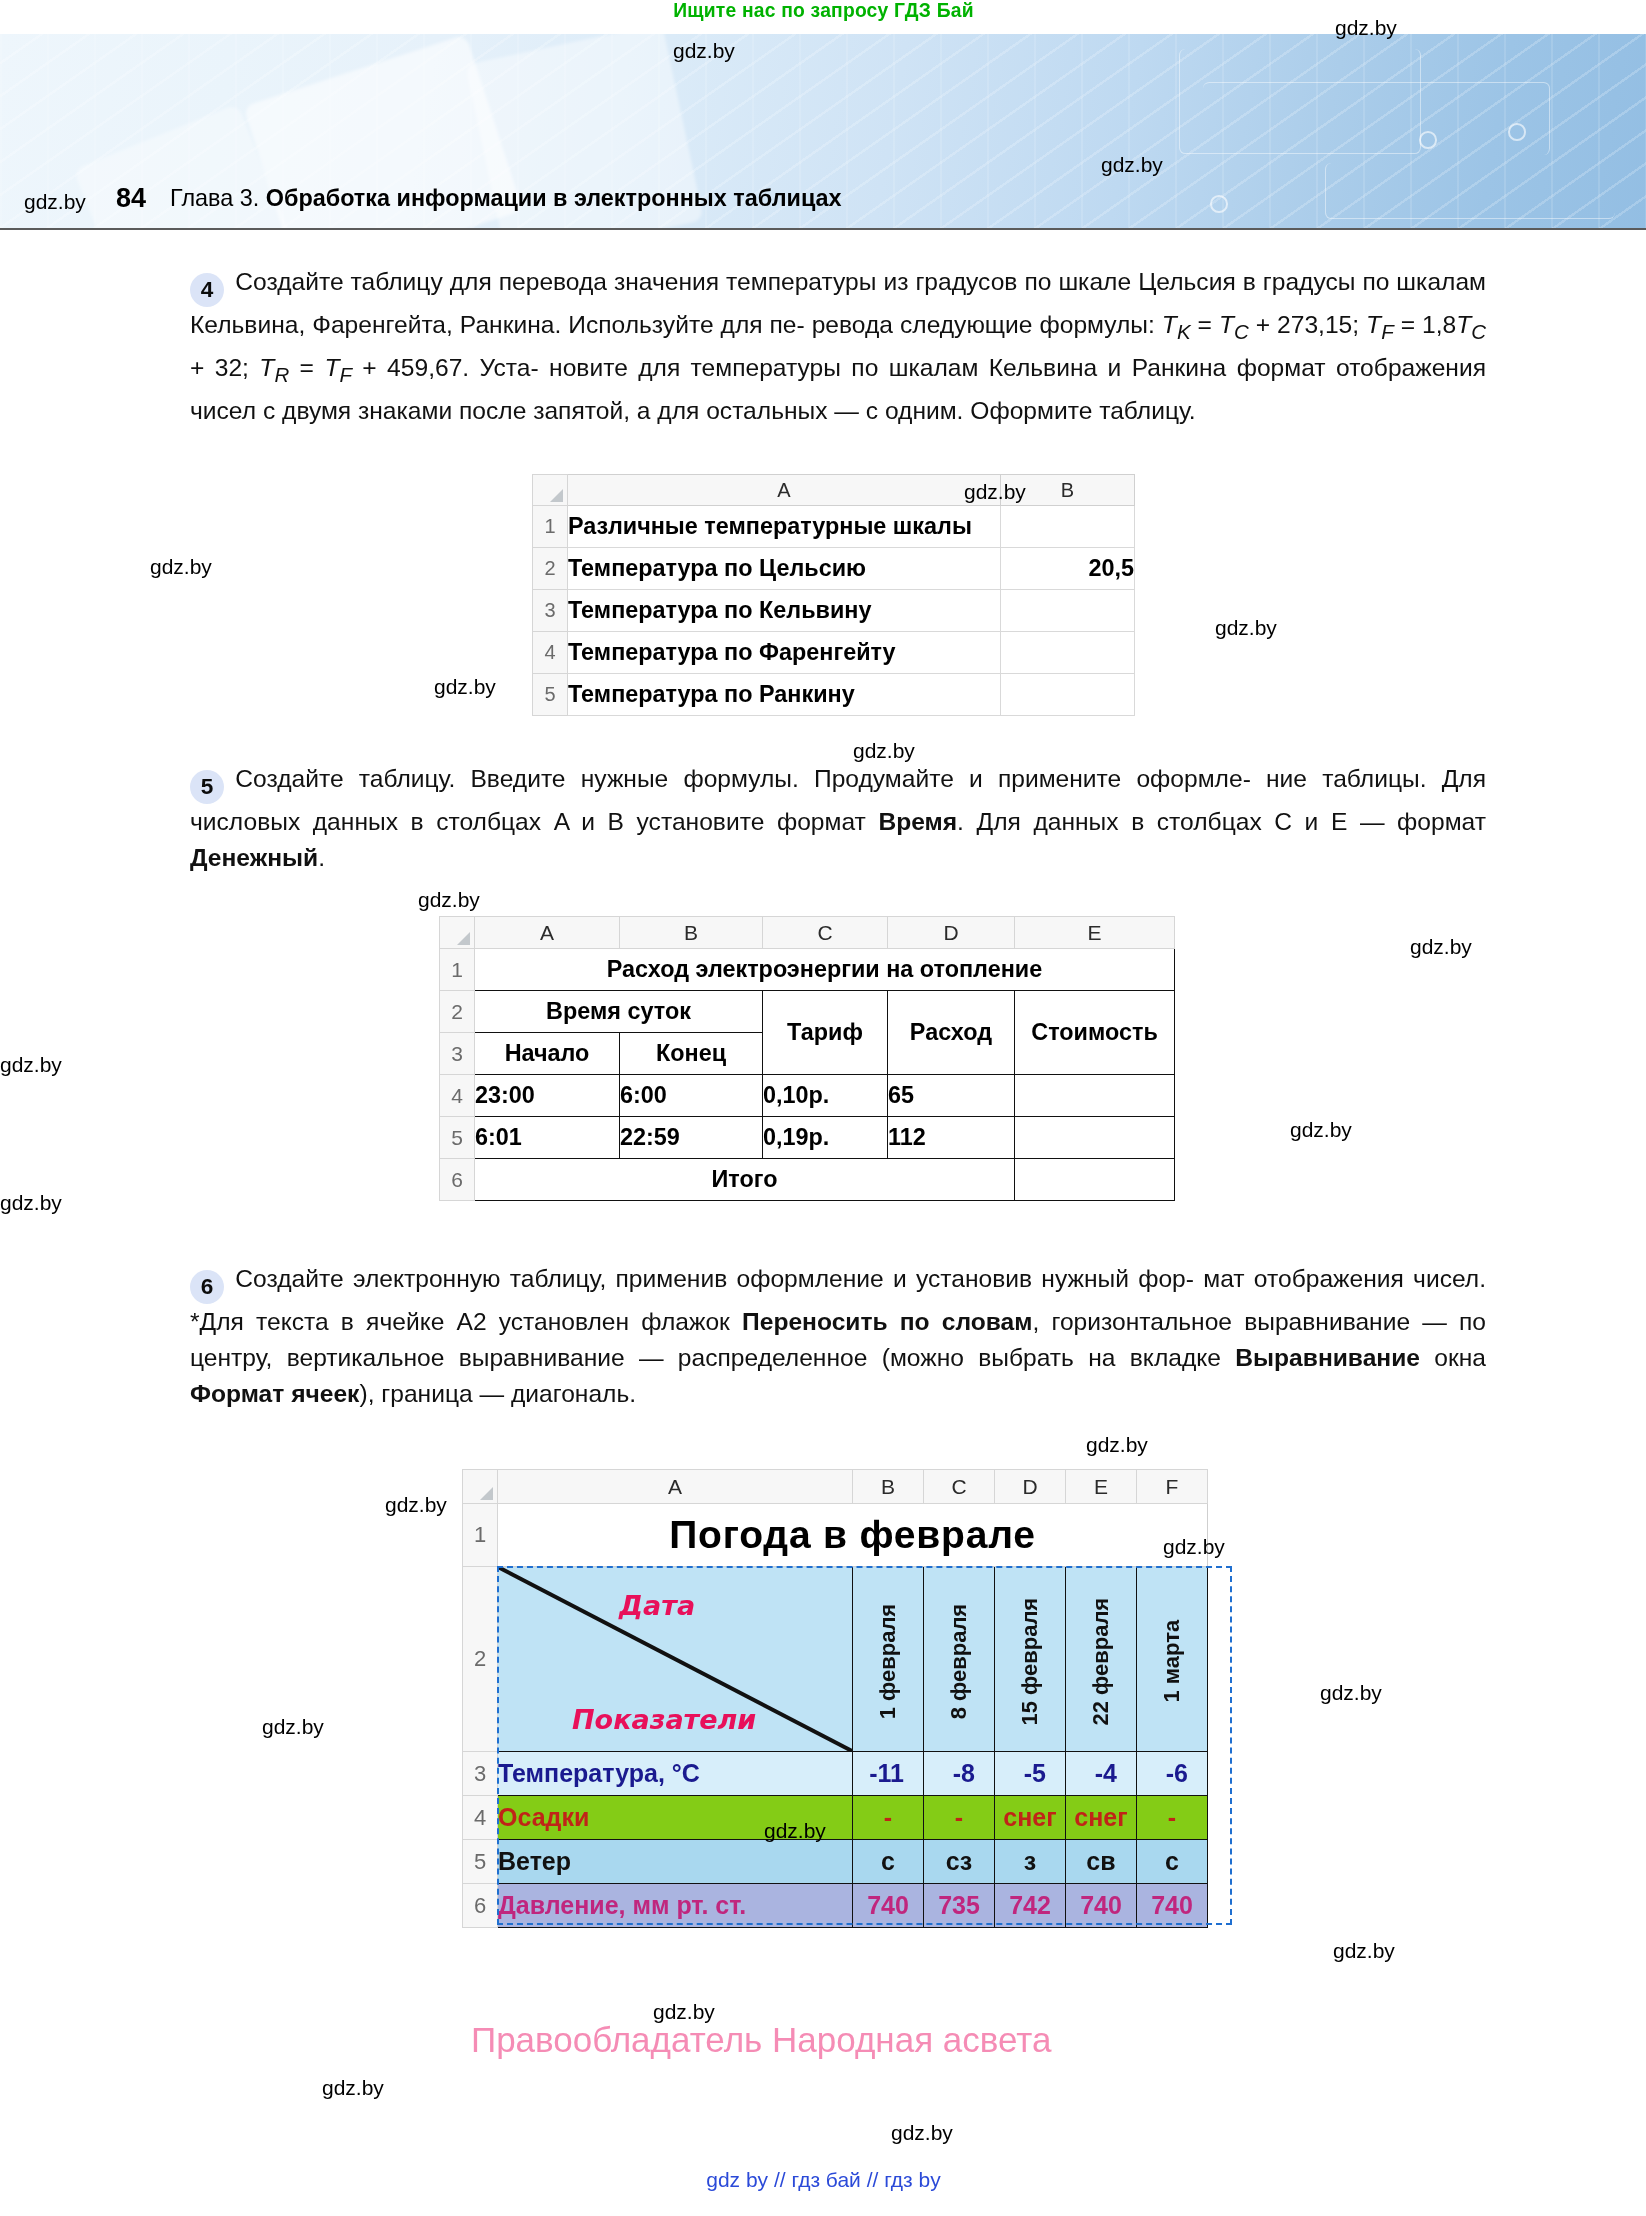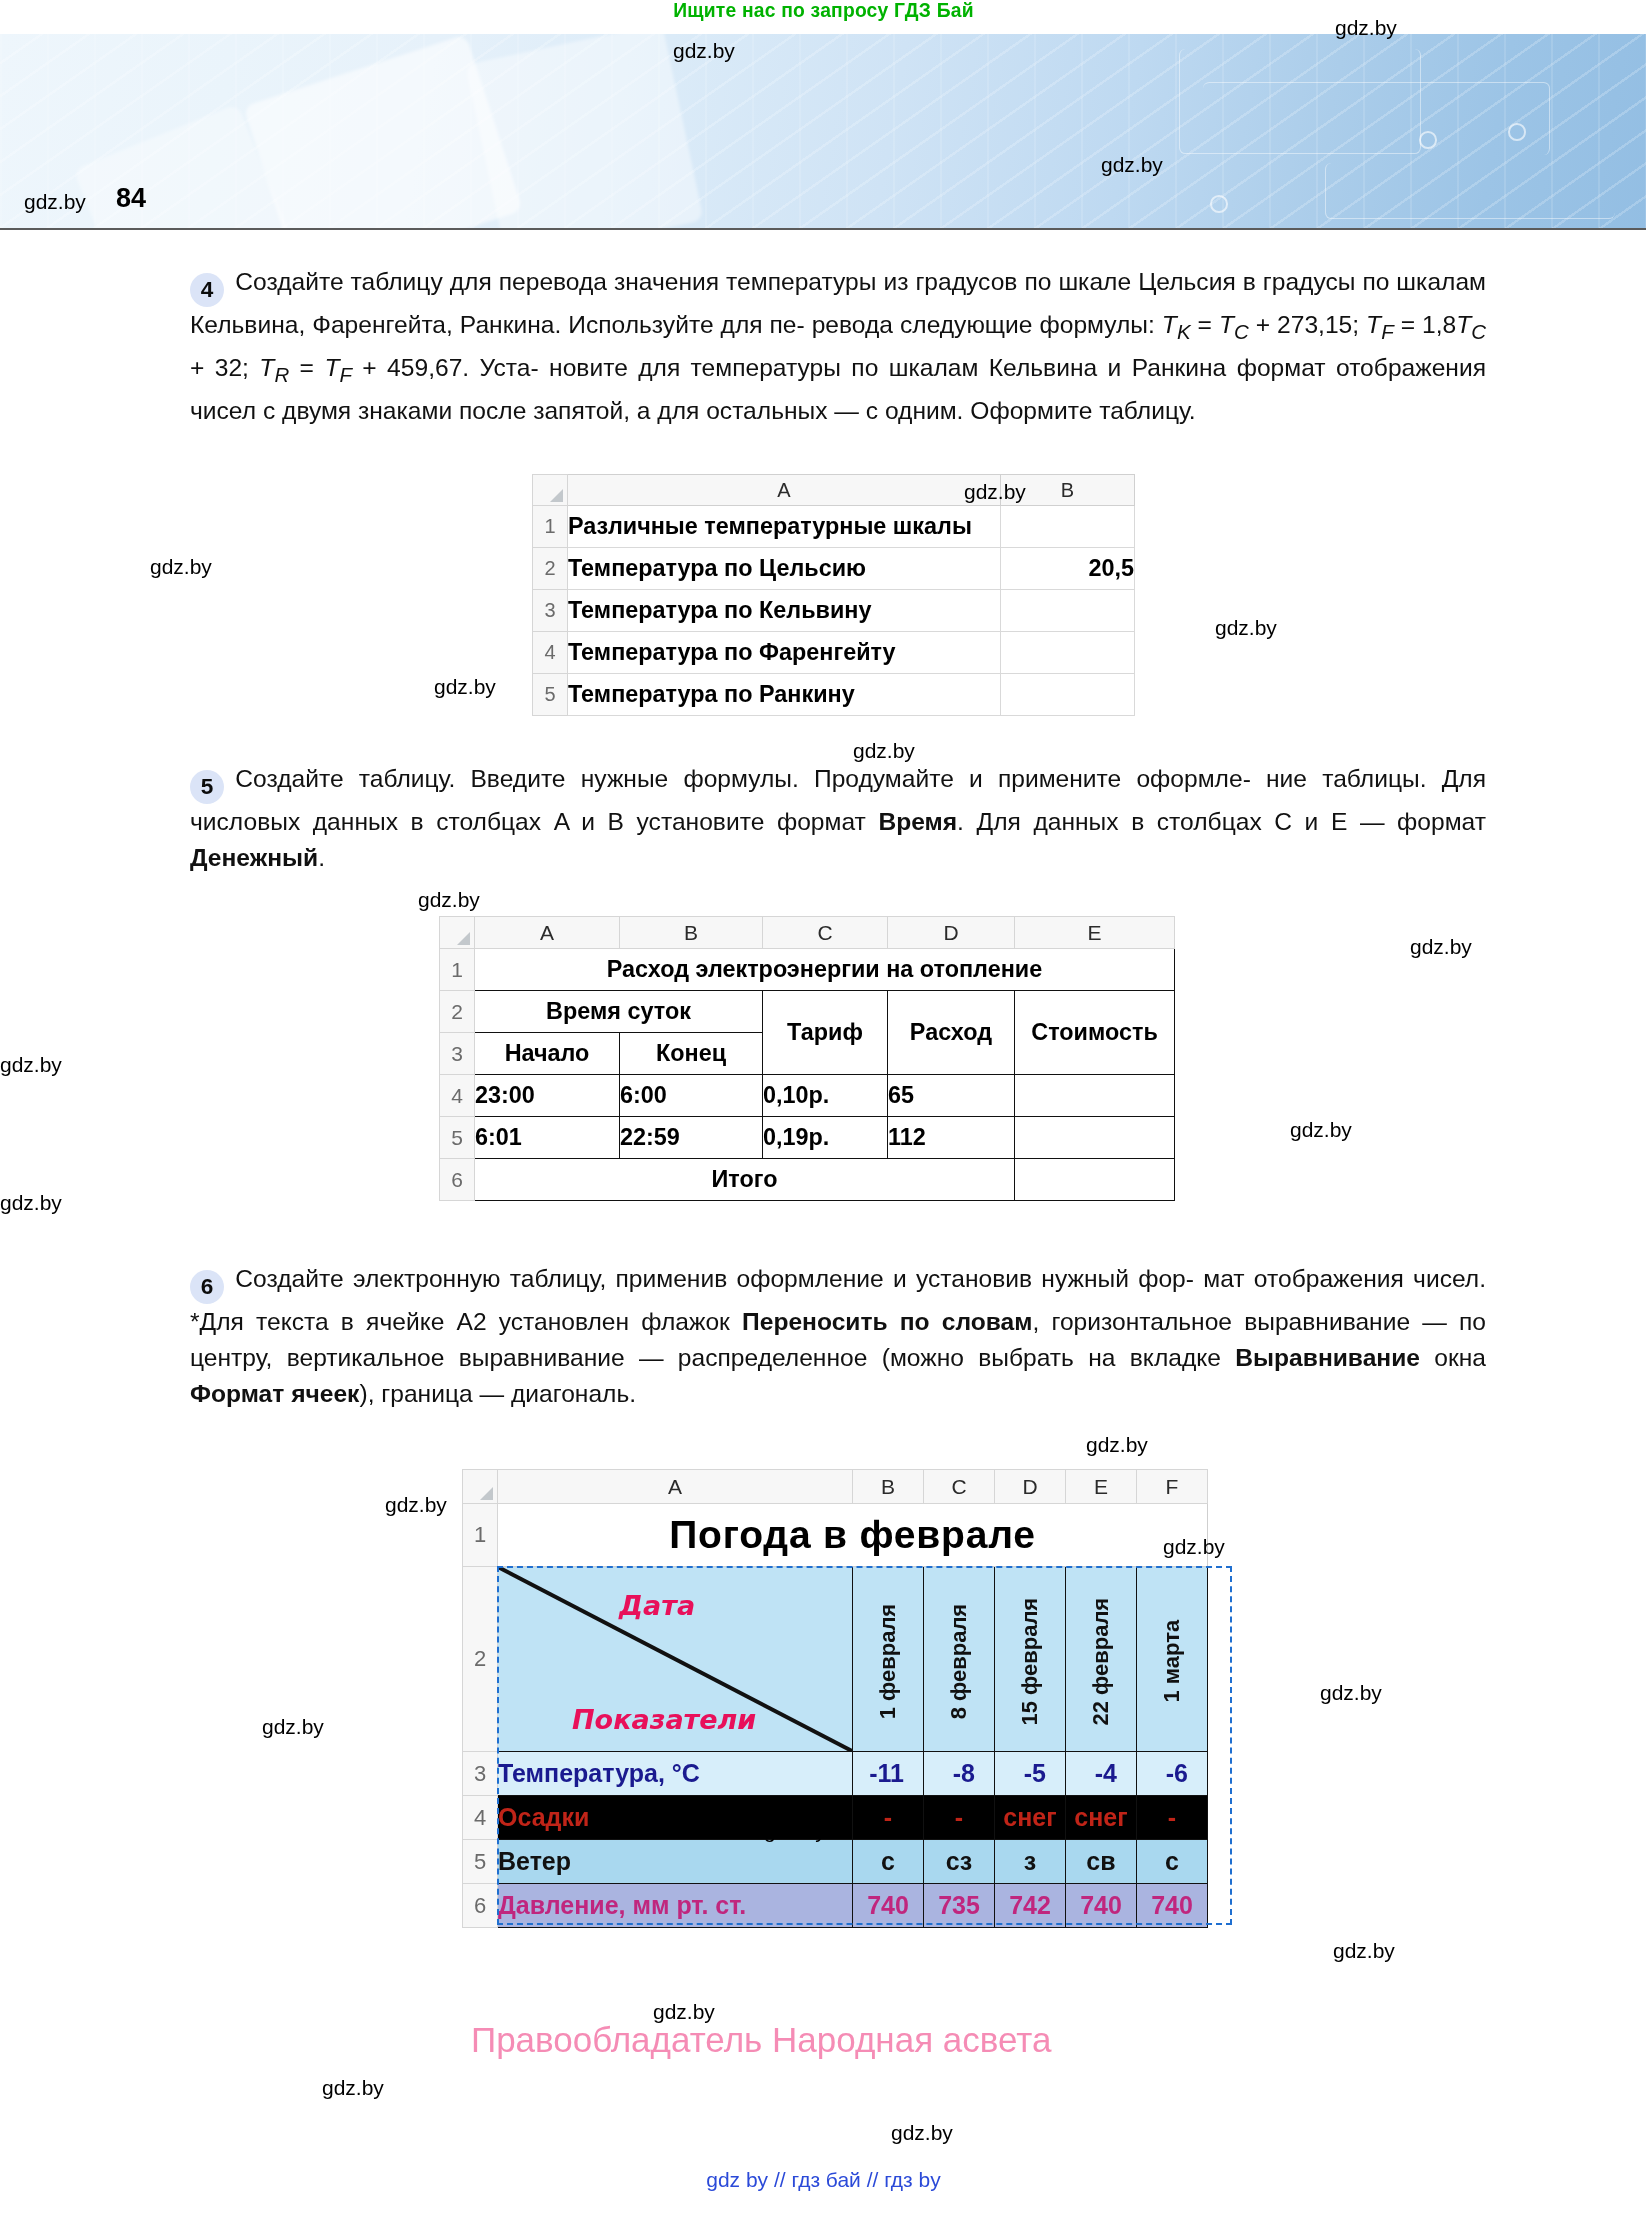--- a/index.html
+++ b/index.html
@@ -155,21 +155,21 @@
     position:absolute; left:74px; bottom:16px;
   }
   .wx-vert {
     writing-mode:vertical-rl; transform:rotate(180deg);
     font-size:22px; font-weight:bold; color:#111;
     margin:0 auto; display:block; text-align:left; padding-bottom:4.8px;
   }
   .wx-row-lbl { border:1.6px solid #111; padding-left:8px; font-weight:bold; font-size:25px; height:44px; }
   .wx-val { border:1.6px solid #111; text-align:center; font-weight:bold; font-size:25px; height:44px; }
   .r-temp  { background:#d7eefa; color:#1a1a8f; }
-  .r-prec  { background:#000000; color:#c02418; }
+  .r-prec  { background:#84cc16; color:#c02418; }
   .r-wind  { background:#a9d8ef; color:#111; }
   .r-pres  { background:#aab4e0; color:#c0267e; }
   .wx-val.r-temp { text-align:right; padding-right:19px; }
 
   
   .antsel {
     position:absolute; pointer-events:none;
     border:2.4px dashed #1f6fd0;
   }
 
@@ -203,20 +203,21 @@
   <div class="trace t2"></div>
   <div class="trace t3"></div>
   <div class="pad" style="right:121px; top:89px;"></div>
   <div class="pad" style="right:210px; top:97px;"></div>
   <div class="pad" style="right:419px; top:161px;"></div>
 </div>
 <div class="banner-bottom-rule"></div>
 
 <div class="chapter-line">
   <span class="page-num">84</span>
+  <span class="chapter-title"><span>Глава 3.</span> <b>Обработка информации в электронных таблицах</b></span>
 </div>
 
 <div class="task" style="top:264px;">
   <p>
     <span class="badge">4</span><span>Создайте таблицу для перевода значения температуры из градусов по шкале</span>
     <span>Цельсия в градусы по шкалам Кельвина, Фаренгейта, Ранкина. Используйте для пе-</span>
     ревода следующие формулы: <i class="var">T</i><sub><i class="var">K</i></sub> = <i class="var">T</i><sub><i class="var">C</i></sub> + 273,15; <i class="var">T</i><sub><i class="var">F</i></sub> = 1,8<i class="var">T</i><sub><i class="var">C</i></sub> + 32; <i class="var">T</i><sub><i class="var">R</i></sub> = <i class="var">T</i><sub><i class="var">F</i></sub> + 459,67. Уста-
     <span>новите для температуры по шкалам Кельвина и Ранкина формат отображения чисел</span>
     <span>с двумя знаками после запятой, а для остальных — с одним. Оформите таблицу.</span>
   </p>

